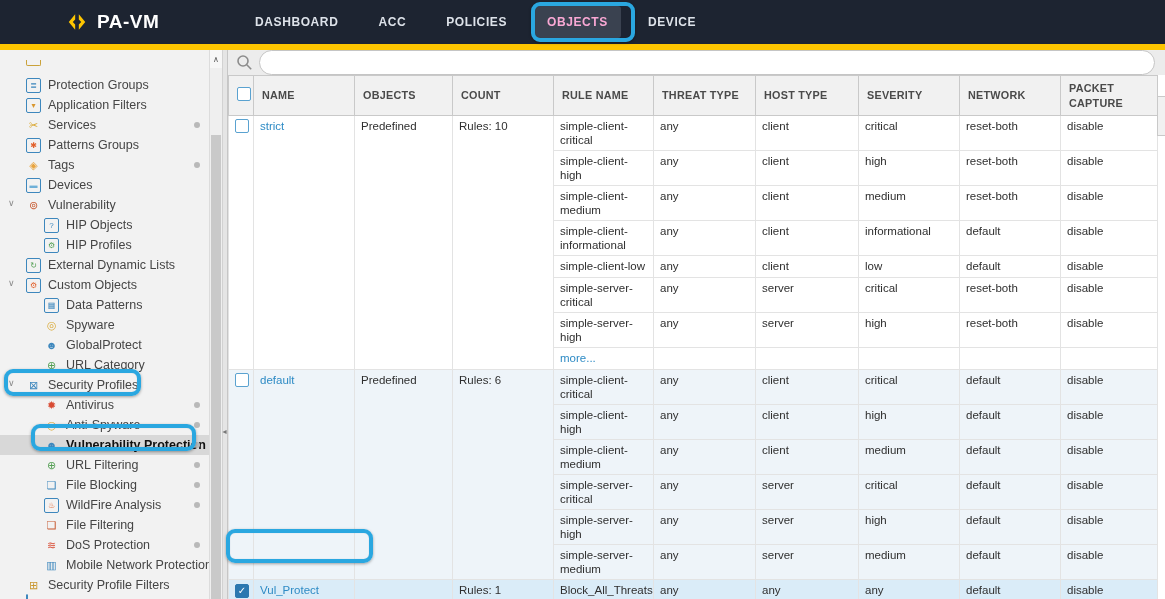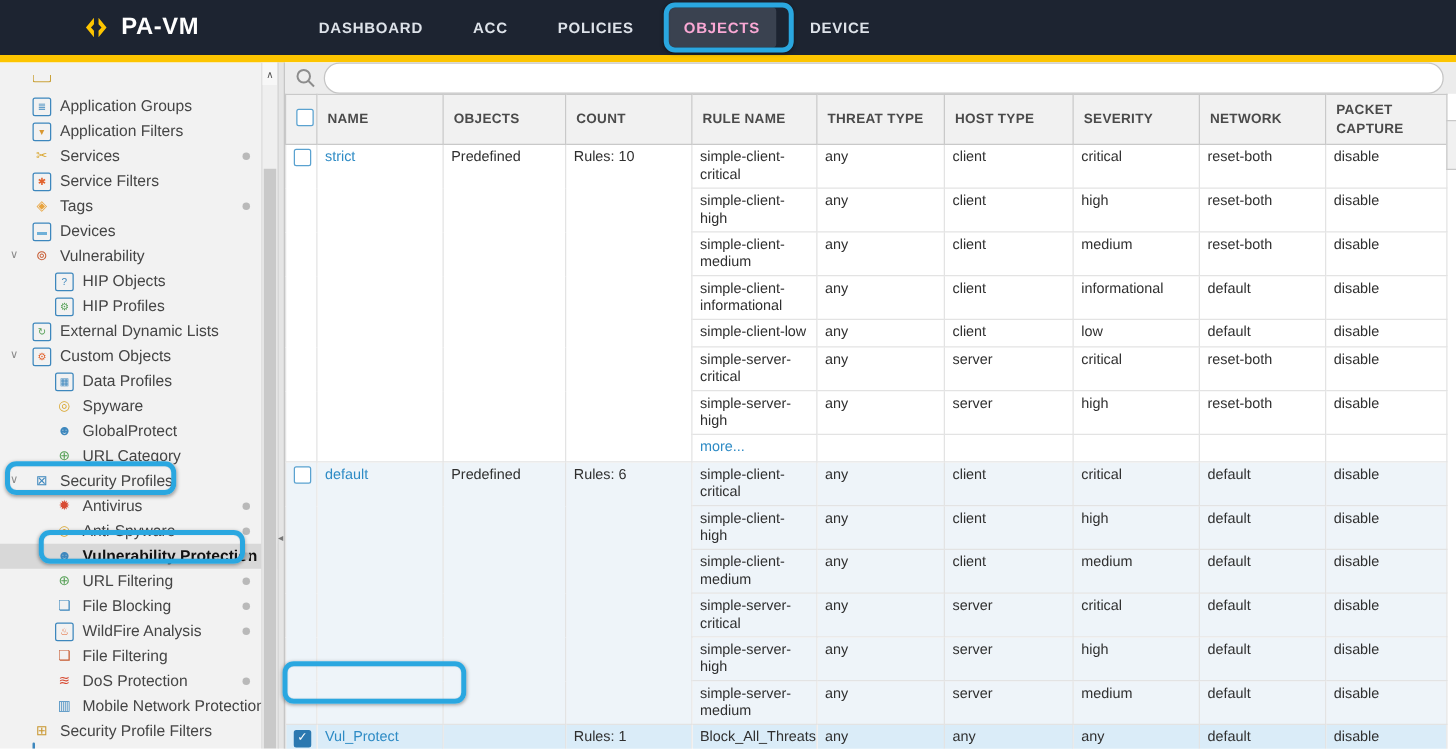--- a/index.html
+++ b/index.html
@@ -97,34 +97,34 @@
 <div class="layout">
 
   <div class="sidebar">
     <div class="side-list">
       <div class="partial-top">
         <span class="frag"></span>
       </div>
 
     <div class="side-item l0">
           <span class="icon-box boxed" style="color: rgb(61, 135, 189); border-color: rgb(61, 135, 189);">≣</span>
-          <span class="side-label">Application Groups</span>
+          <span class="side-label">Protection Groups</span>
         </div>
         <div class="side-item l0">
           <span class="icon-box boxed" style="color: rgb(217, 151, 47); border-color: rgb(61, 135, 189);">▾</span>
           <span class="side-label">Application Filters</span>
         </div>
         <div class="side-item l0">
           <span class="icon-box" style="color: rgb(217, 166, 46);">✂</span>
           <span class="side-label">Services</span>
           <span class="side-dot"></span>
         </div>
         <div class="side-item l0">
           <span class="icon-box boxed" style="color: rgb(226, 98, 45); border-color: rgb(61, 135, 189);">✱</span>
-          <span class="side-label">Service Filters</span>
+          <span class="side-label">Patterns Groups</span>
         </div>
         <div class="side-item l0">
           <span class="icon-box" style="color: rgb(232, 163, 61);">◈</span>
           <span class="side-label">Tags</span>
           <span class="side-dot"></span>
         </div>
         <div class="side-item l0">
           <span class="icon-box boxed" style="color: rgb(111, 176, 216); border-color: rgb(61, 135, 189);">▬</span>
           <span class="side-label">Devices</span>
         </div>
@@ -145,21 +145,21 @@
           <span class="icon-box boxed" style="color: rgb(86, 160, 86); border-color: rgb(61, 135, 189);">↻</span>
           <span class="side-label">External Dynamic Lists</span>
         </div>
         <div class="side-item l0">
           <span class="chev">∨</span>
           <span class="icon-box boxed" style="color: rgb(226, 98, 45); border-color: rgb(61, 135, 189);">⚙</span>
           <span class="side-label">Custom Objects</span>
         </div>
         <div class="side-item l1">
           <span class="icon-box boxed" style="color: rgb(61, 135, 189); border-color: rgb(61, 135, 189);">▦</span>
-          <span class="side-label">Data Profiles</span>
+          <span class="side-label">Data Patterns</span>
         </div>
         <div class="side-item l1">
           <span class="icon-box" style="color: rgb(217, 166, 46);">◎</span>
           <span class="side-label">Spyware</span>
         </div>
         <div class="side-item l1">
           <span class="icon-box" style="color: rgb(61, 135, 189);">☻</span>
           <span class="side-label">GlobalProtect</span>
         </div>
         <div class="side-item l1">

